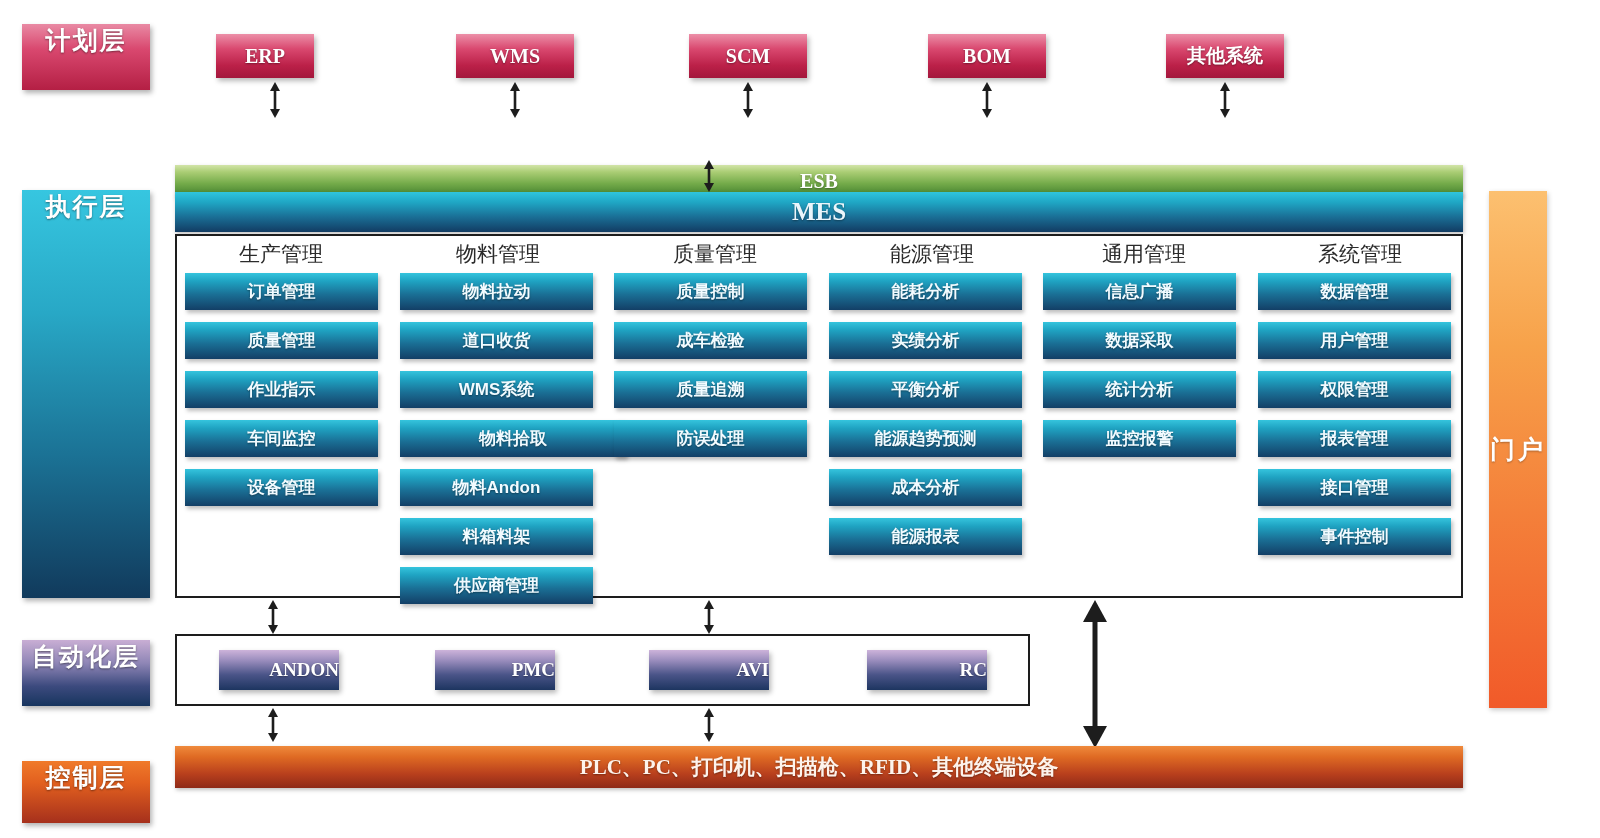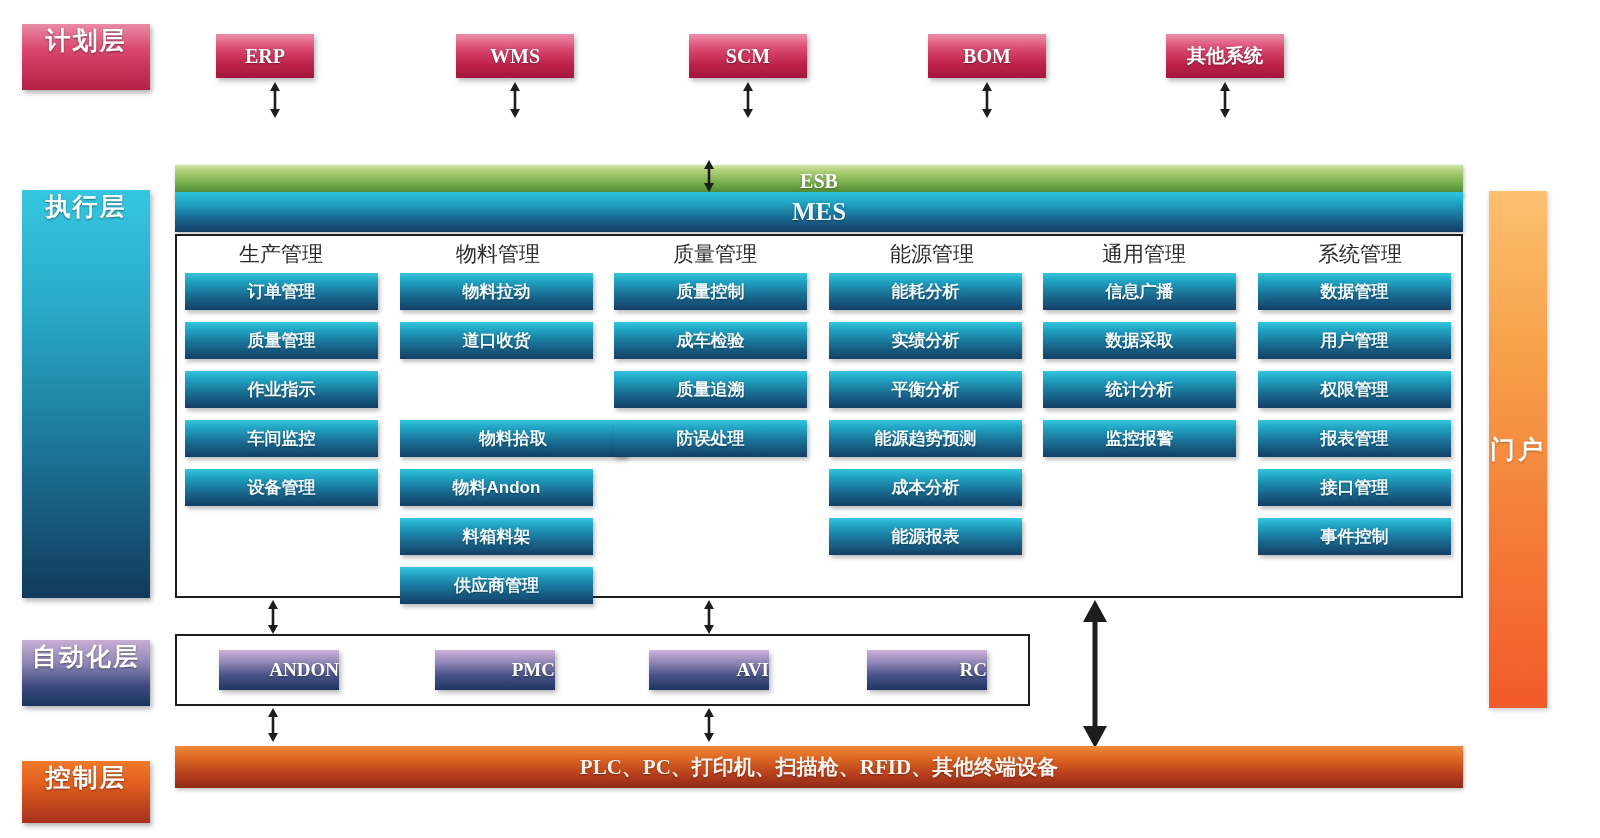--- a/index.html
+++ b/index.html
@@ -217,20 +217,23 @@
         <div class="mod-box" style="left: 8px; top: 233px; width: 193px; height: 37px;">
           <span>设备管理</span>
         </div>
         <div class="col-title" style="left: 231px; top: 4px; width: 180px;">物料管理</div>
         <div class="mod-box" style="left: 223px; top: 37px; width: 193px; height: 37px;">
           <span>物料拉动</span>
         </div>
         <div class="mod-box" style="left: 223px; top: 86px; width: 193px; height: 37px;">
           <span>道口收货</span>
         </div>
+        <div class="mod-box" style="left: 223px; top: 135px; width: 193px; height: 37px;">
+          <span>WMS系统</span>
+        </div>
         <div class="mod-box" style="left: 223px; top: 184px; width: 226px; height: 37px;">
           <span>物料拾取</span>
         </div>
         <div class="mod-box" style="left: 223px; top: 233px; width: 193px; height: 37px;">
           <span>物料Andon</span>
         </div>
         <div class="mod-box" style="left: 223px; top: 282px; width: 193px; height: 37px;">
           <span>料箱料架</span>
         </div>
         <div class="mod-box" style="left: 223px; top: 331px; width: 193px; height: 37px;">

